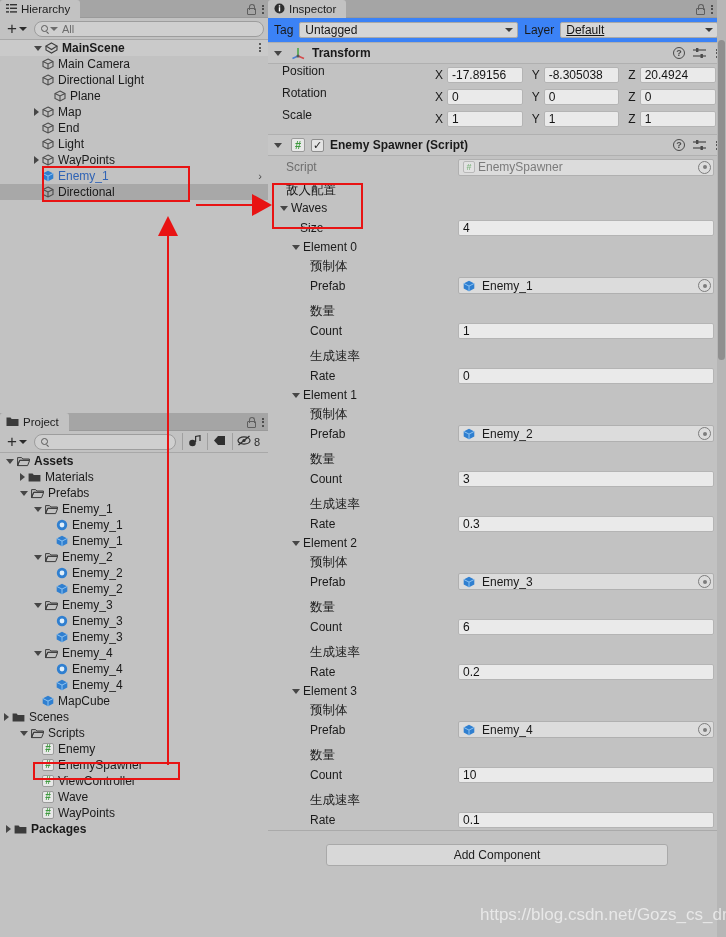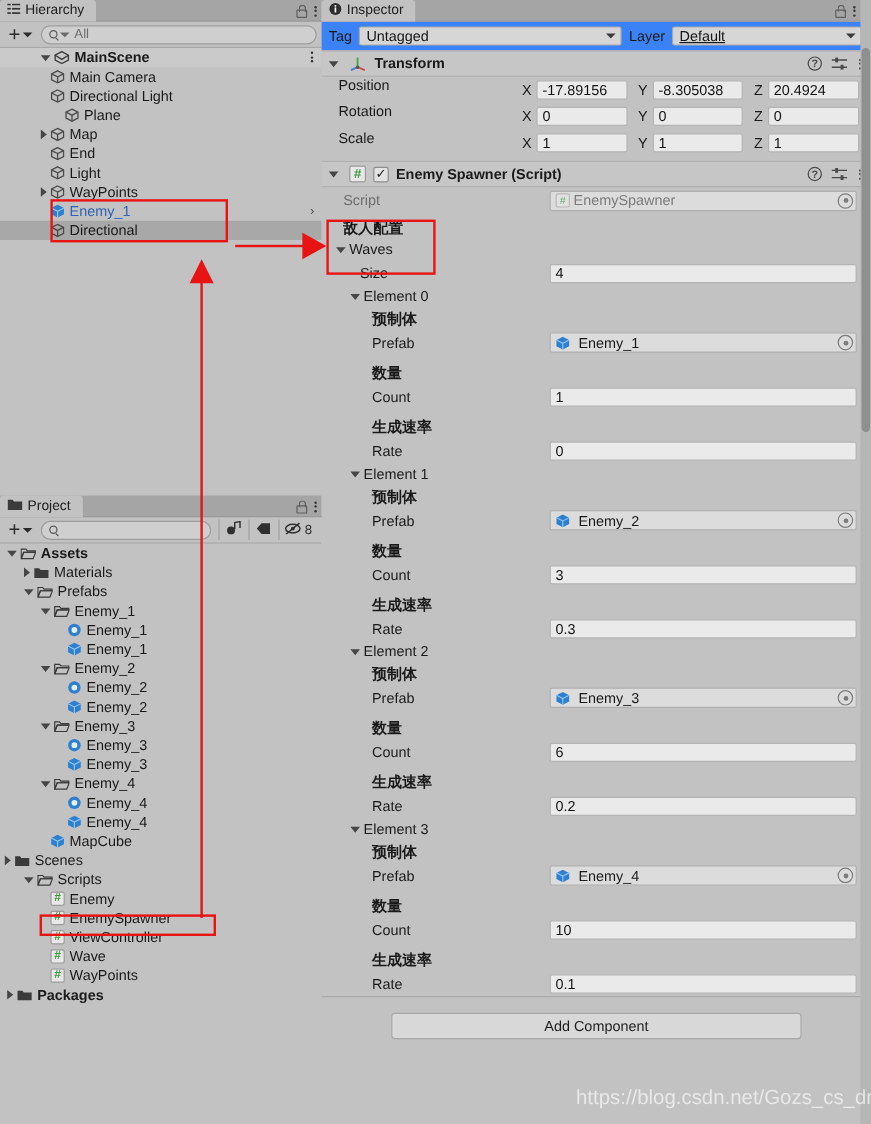--- a/index.html
+++ b/index.html
@@ -139,21 +139,21 @@
   .srow .lbl.dim { color:#6e6e6e; }
   .srow .fieldwrap{flex:1; padding-right:12px;}
   .objfield {
     height:17px; background:#dcdcdc; border:1px solid #b0b0b0; border-radius:2px;
     display:flex; align-items:center; padding:0 2px 0 4px; font-size:12px; gap:3px;
   }
   .objfield.dim { color:#7b7b7b; }
   .objfield .picker { margin-left:auto; width:13px;height:13px;border:1.4px solid #7c7c7c;border-radius:50%;
                       display:flex;align-items:center;justify-content:center;flex:none; }
   .objfield .picker i{width:4px;height:4px;background:#7c7c7c;border-radius:50%;display:block;}
-  .cnlabel { font-weight:bold; font-size:12.5px; padding-left:18px; height:18px; display:flex; align-items:flex-end;}
+  .cnlabel { font-weight:normal; font-size:12.5px; padding-left:18px; height:18px; display:flex; align-items:flex-end;}
   .foldrow { height:18px; display:flex; align-items:center; font-size:12px; }
   .sizerow { height:21px; display:flex; align-items:center; font-size:12px; }
   .sizerow .lbl { padding-left:32px; width:190px; flex:none; }
 
   .addcomp-area { border-top:1px solid #aaa; height:48px; display:flex; align-items:center; justify-content:center; }
   .addcomp {
     width:342px; height:22px; background:#d8d8d8; border:1px solid #a9a9a9; border-radius:3px;
     display:flex; align-items:center; justify-content:center; font-size:12px; color:#1c1c1c;
   }
 

